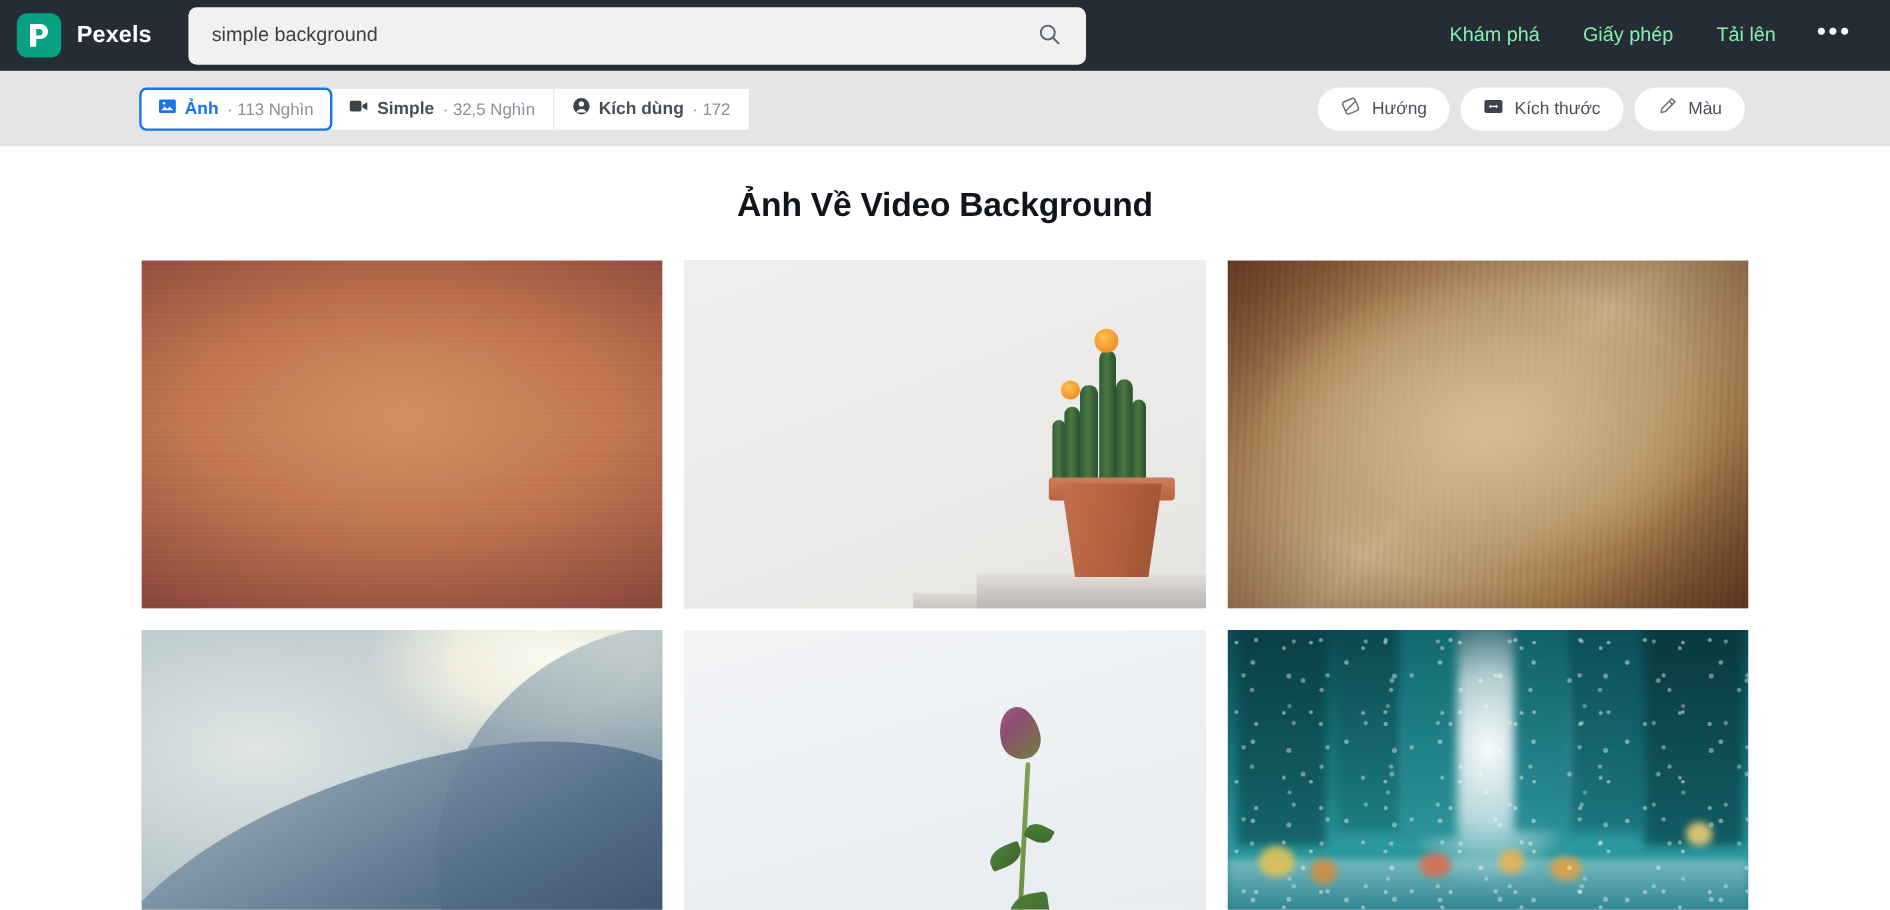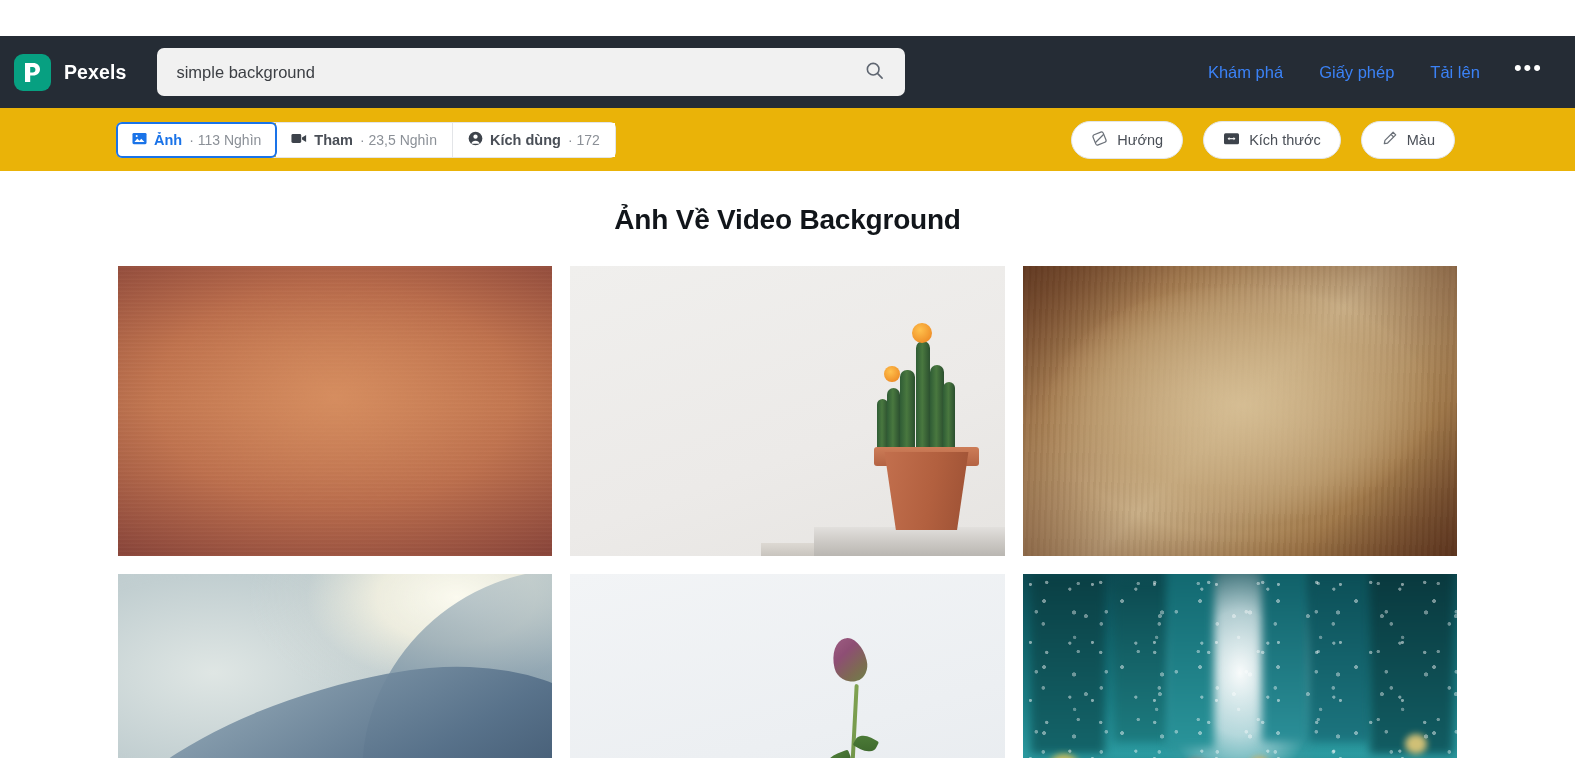--- a/index.html
+++ b/index.html
@@ -9,27 +9,26 @@
     width: 1575px;
     height: 758px;
     overflow: hidden;
     background: #ffffff;
     font-family: "Liberation Sans", sans-serif;
     -webkit-font-smoothing: antialiased;
   }
 
   
   .header {
-    height: 72px;
+    height: 59px;
     background: #252c35;
     display: flex;
     align-items: center;
     padding: 0 16px 0 14px;
     position: relative;
-    margin-top: 36px;
   }
 
   .brand {
     display: flex;
     align-items: center;
     gap: 13px;
     flex: 0 0 auto;
   }
 
   .logo-mark {
@@ -78,21 +77,21 @@
     cursor: pointer;
   }
 
   .nav {
     margin-left: auto;
     display: flex;
     align-items: center;
     gap: 0;
   }
   .nav-link {
-    color: #3b82f6;
+    color: #86efac;
     font-size: 16.5px;
     text-decoration: none;
     padding: 10px 18px;
     white-space: nowrap;
     cursor: pointer;
   }
   .nav-more {
     color: #ffffff;
     font-size: 22px;
     letter-spacing: 2px;
@@ -114,21 +113,21 @@
     cursor: pointer;
     font-family: "Liberation Sans", sans-serif;
   }
 
   
   .filterbar {
     height: 63px;
     display: flex;
     align-items: center;
     padding: 0 120px 0 116px;
-    background: #eab308;
+    background: #e5e5e5;
   }
 
   .tabs {
     display: flex;
     align-items: stretch;
     border: 1px solid #e3e5e8;
     border-radius: 6px;
     height: 36px;
     overflow: visible;
     position: relative;
@@ -155,21 +154,21 @@
     z-index: 2;
     color: #1a73e8;
     padding: 0 14px;
   }
   .tab.active .tab-label { color: #1a73e8; }
 
   .filters {
     margin-left: auto;
     display: flex;
     align-items: center;
-    gap: 20px;
+    gap: 7px;
   }
   .pill {
     display: flex;
     align-items: center;
     gap: 9px;
     height: 38px;
     padding: 0 19px;
     border: 1px solid #e3e5e8;
     border-radius: 19px;
     background: #fff;
@@ -391,22 +390,22 @@
       <span class="tab-count">· 113 Nghìn</span>
     </div>
 
     <div class="tab">
       <span>
         <svg width="16" height="13" viewBox="0 0 18 13" aria-hidden="true">
           <rect x="0.5" y="1.5" width="11" height="10" rx="1.6" fill="#3d434b"></rect>
           <path d="M12.4 5.3l4.6-2.6v7.6l-4.6-2.6z" fill="#3d434b"></path>
         </svg>
       </span>
-      <span class="tab-label">Tham</span>
-      <span class="tab-count">· 23,5 Nghìn</span>
+      <span class="tab-label">Simple</span>
+      <span class="tab-count">· 32,5 Nghìn</span>
     </div>
 
     <div class="tab">
       <span>
         <svg width="15" height="15" viewBox="0 0 16 16" aria-hidden="true">
           <circle cx="8" cy="8" r="7.3" fill="#3d434b"></circle>
           <circle cx="8" cy="6" r="2.3" fill="#ffffff"></circle>
           <path d="M3.4 13.6a4.9 4.9 0 019.2 0z" fill="#ffffff"></path>
         </svg>
       </span>

